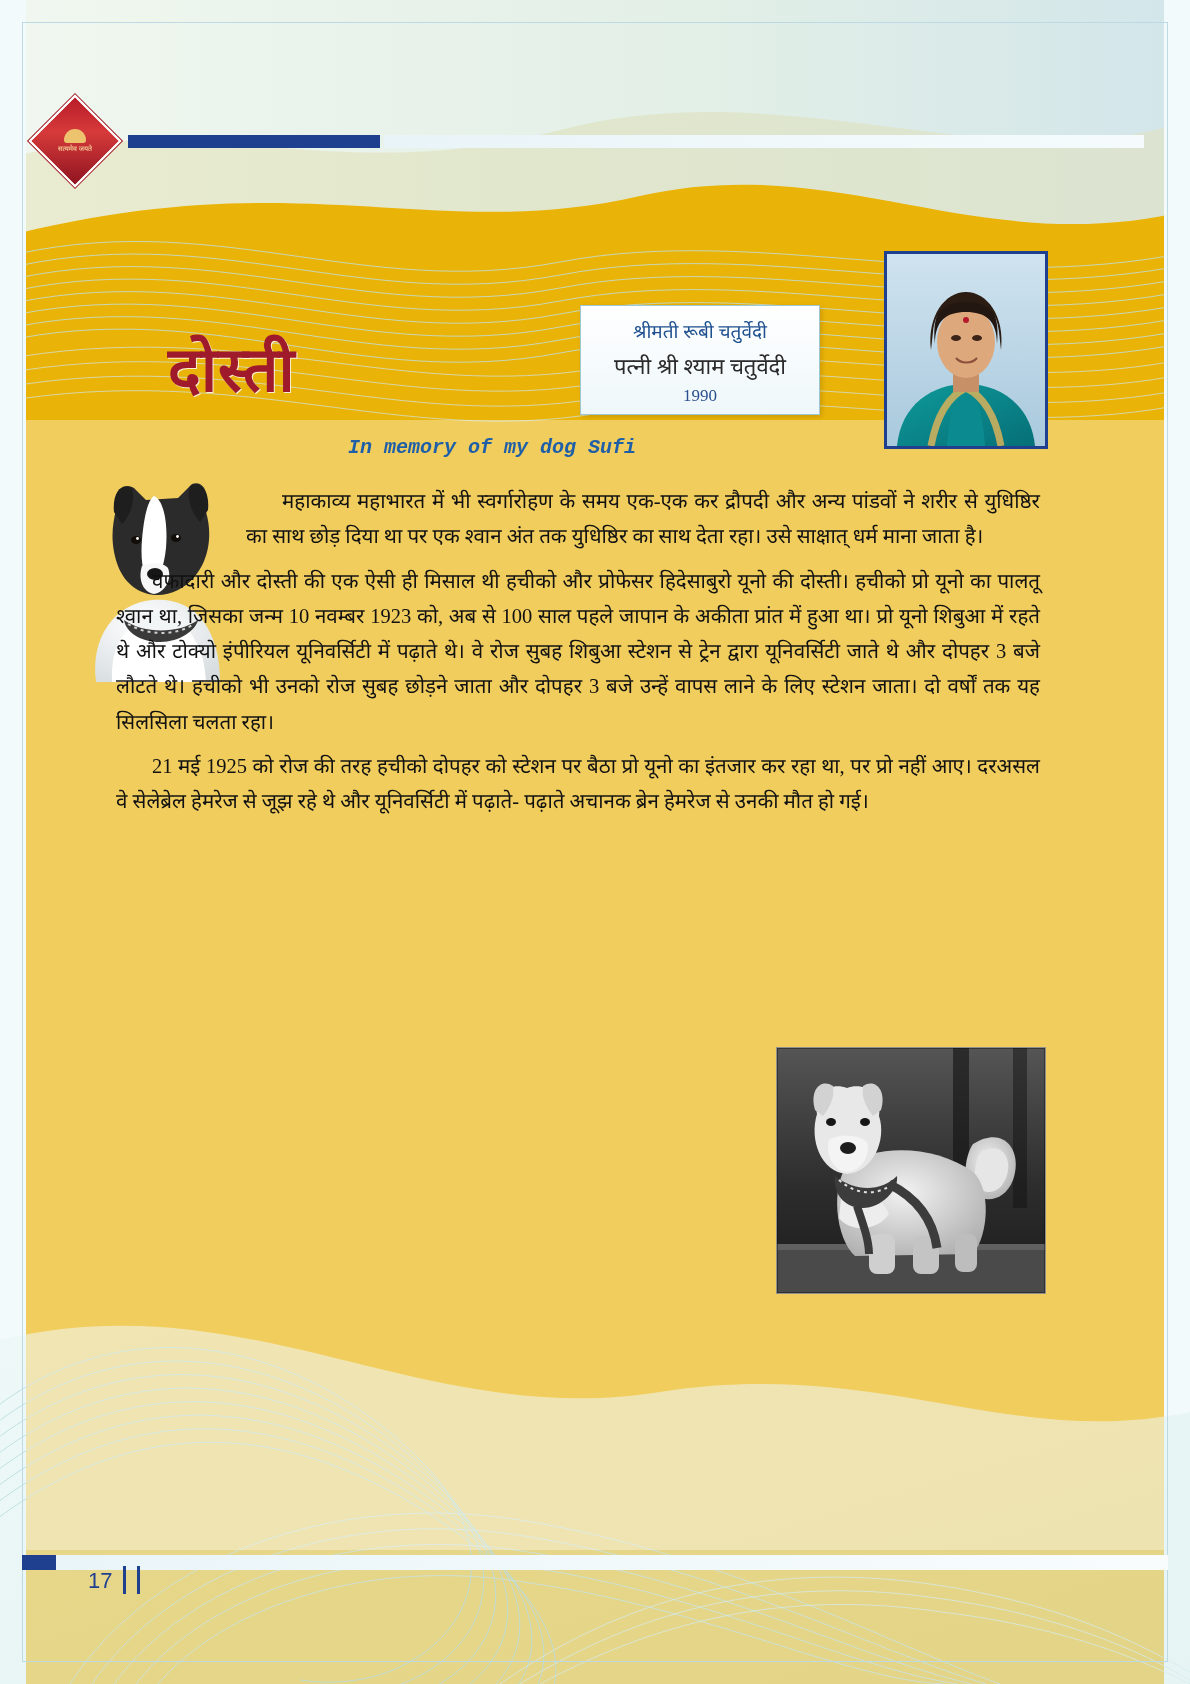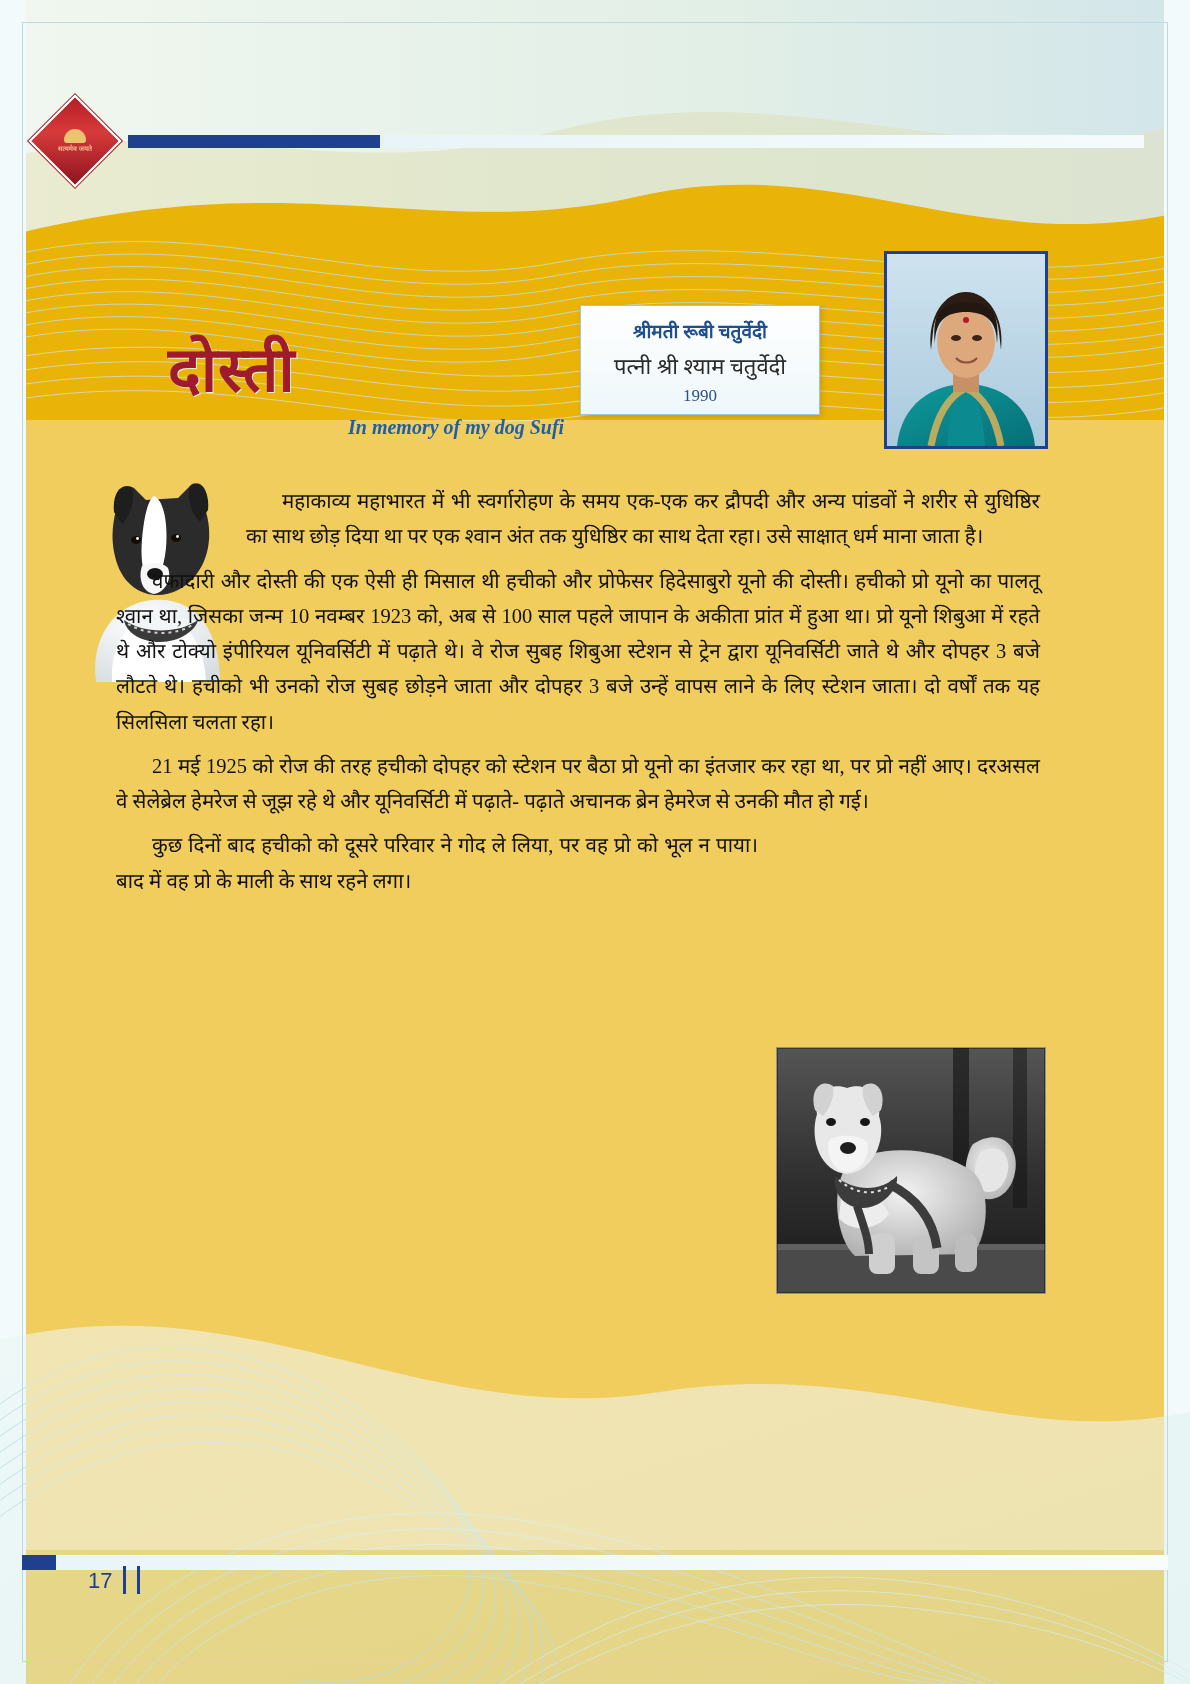--- a/index.html
+++ b/index.html
@@ -96,21 +96,21 @@
     background: linear-gradient(180deg,#ffffff 0%, #eef7fa 100%);
     border: 1px solid #9dc6d6;
     box-shadow: 2px 2px 5px rgba(0,0,0,.13);
     text-align: center;
     box-sizing: border-box;
     padding-top: 12px;
   }
   .author-name {
     font-size: 19px;
     color: #1e4f8f;
-    font-weight: bold;
+    font-weight: normal;
     margin-bottom: 6px;
   }
   .author-spouse {
     font-size: 22px;
     color: #2a2a2a;
     margin-bottom: 6px;
   }
   .author-year {
     font-size: 17px;
     color: #2a4f8f;
@@ -120,22 +120,22 @@
     position: absolute;
     left: 884px; top: 251px;
     width: 158px; height: 192px;
     border: 3px solid #1f3f8f;
     background: #b9d3e4;
     overflow: hidden;
   }
   
   .dedication {
     position: absolute;
-    left: 348px; top: 416px;
-    font-family: Liberation Serif, serif;
+    left: 348px; top: 436px;
+    font-family: Liberation Mono, monospace;
     font-size: 20px;
     font-weight: bold;
     font-style: italic;
     color: #1f5fa8;
   }
   
   .dog-cutout {
     position: absolute;
     left: 68px; top: 470px;
     width: 168px; height: 212px;
@@ -412,21 +412,20 @@
       <path d="M80,158 C86,176 92,192 92,206" fill="none" stroke="#3a3a3a" stroke-width="8"></path>
 
       <rect width="268" height="245" fill="none" stroke="#000000" stroke-width="2" opacity=".35"></rect>
     </svg>
   </div>
 
   <div class="body-text">
     <p class="p-wrap-left">महाकाव्य महाभारत में भी स्वर्गारोहण के समय एक-एक कर द्रौपदी और अन्य पांडवों ने शरीर से युधिष्ठिर का साथ छोड़ दिया था पर एक श्वान अंत तक युधिष्ठिर का साथ देता रहा। उसे साक्षात् धर्म माना जाता है।</p>
     <p>वफादारी और दोस्ती की एक ऐसी ही मिसाल थी हचीको और प्रोफेसर हिदेसाबुरो यूनो की दोस्ती। हचीको प्रो यूनो का पालतू श्वान था, जिसका जन्म 10 नवम्बर 1923 को, अब से 100 साल पहले जापान के अकीता प्रांत में हुआ था। प्रो यूनो शिबुआ में रहते थे और टोक्यो इंपीरियल यूनिवर्सिटी में पढ़ाते थे। वे रोज सुबह शिबुआ स्टेशन से ट्रेन द्वारा यूनिवर्सिटी जाते थे और दोपहर 3 बजे लौटते थे। हचीको भी उनको रोज सुबह छोड़ने जाता और दोपहर 3 बजे उन्हें वापस लाने के लिए स्टेशन जाता। दो वर्षों तक यह सिलसिला चलता रहा।</p>
     <p>21 मई 1925 को रोज की तरह हचीको दोपहर को स्टेशन पर बैठा प्रो यूनो का इंतजार कर रहा था, पर प्रो नहीं आए। दरअसल वे सेलेब्रेल हेमरेज से जूझ रहे थे और यूनिवर्सिटी में पढ़ाते- पढ़ाते अचानक ब्रेन हेमरेज से उनकी मौत हो गई।</p>
-    <p class="p-wrap-right">कुछ दिनों बाद हचीको को दूसरे परिवार ने गोद ले लिया, पर वह प्रो को भूल न पाया। बाद में वह प्रो के माली के साथ रहने लगा।</p>
   </div>
 
   <div class="footer-band"></div>
   <div class="footer-bar"></div>
   <div class="page-number">17</div>
   <div class="page-number-rule"></div>
 
 </div>
 
 </body></html>

